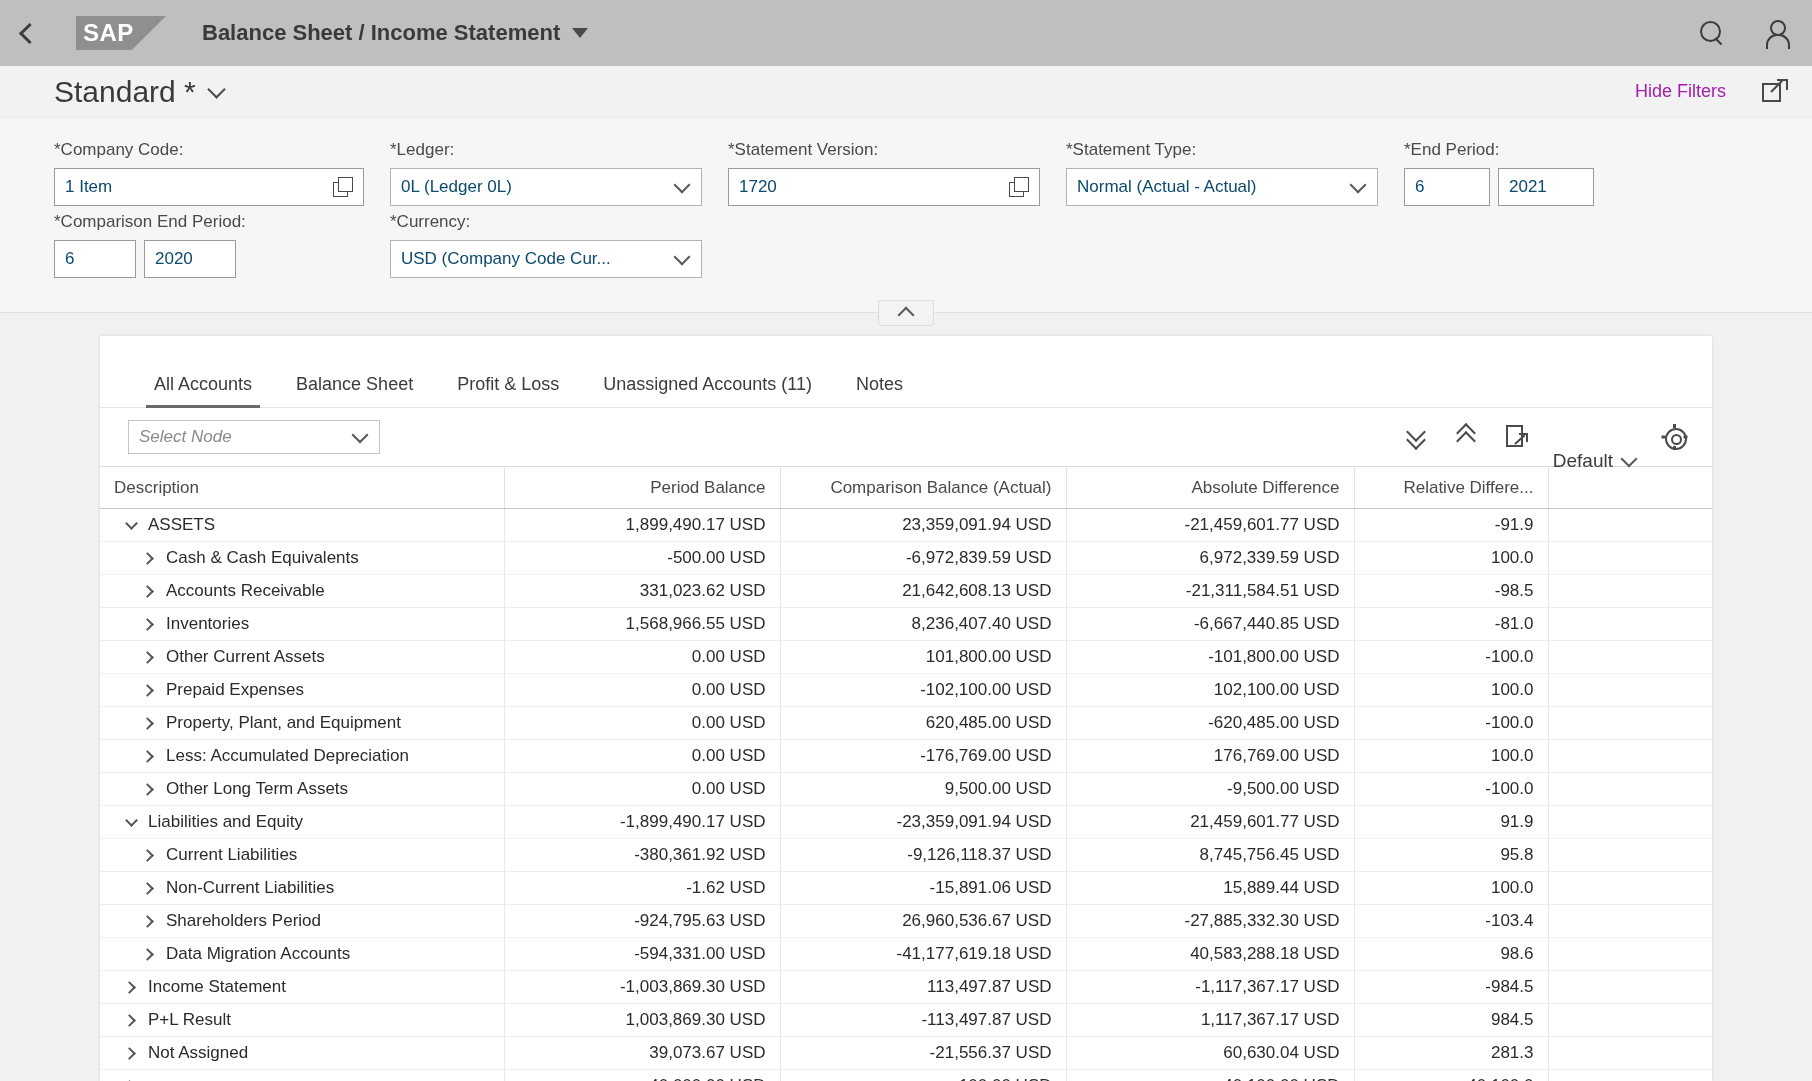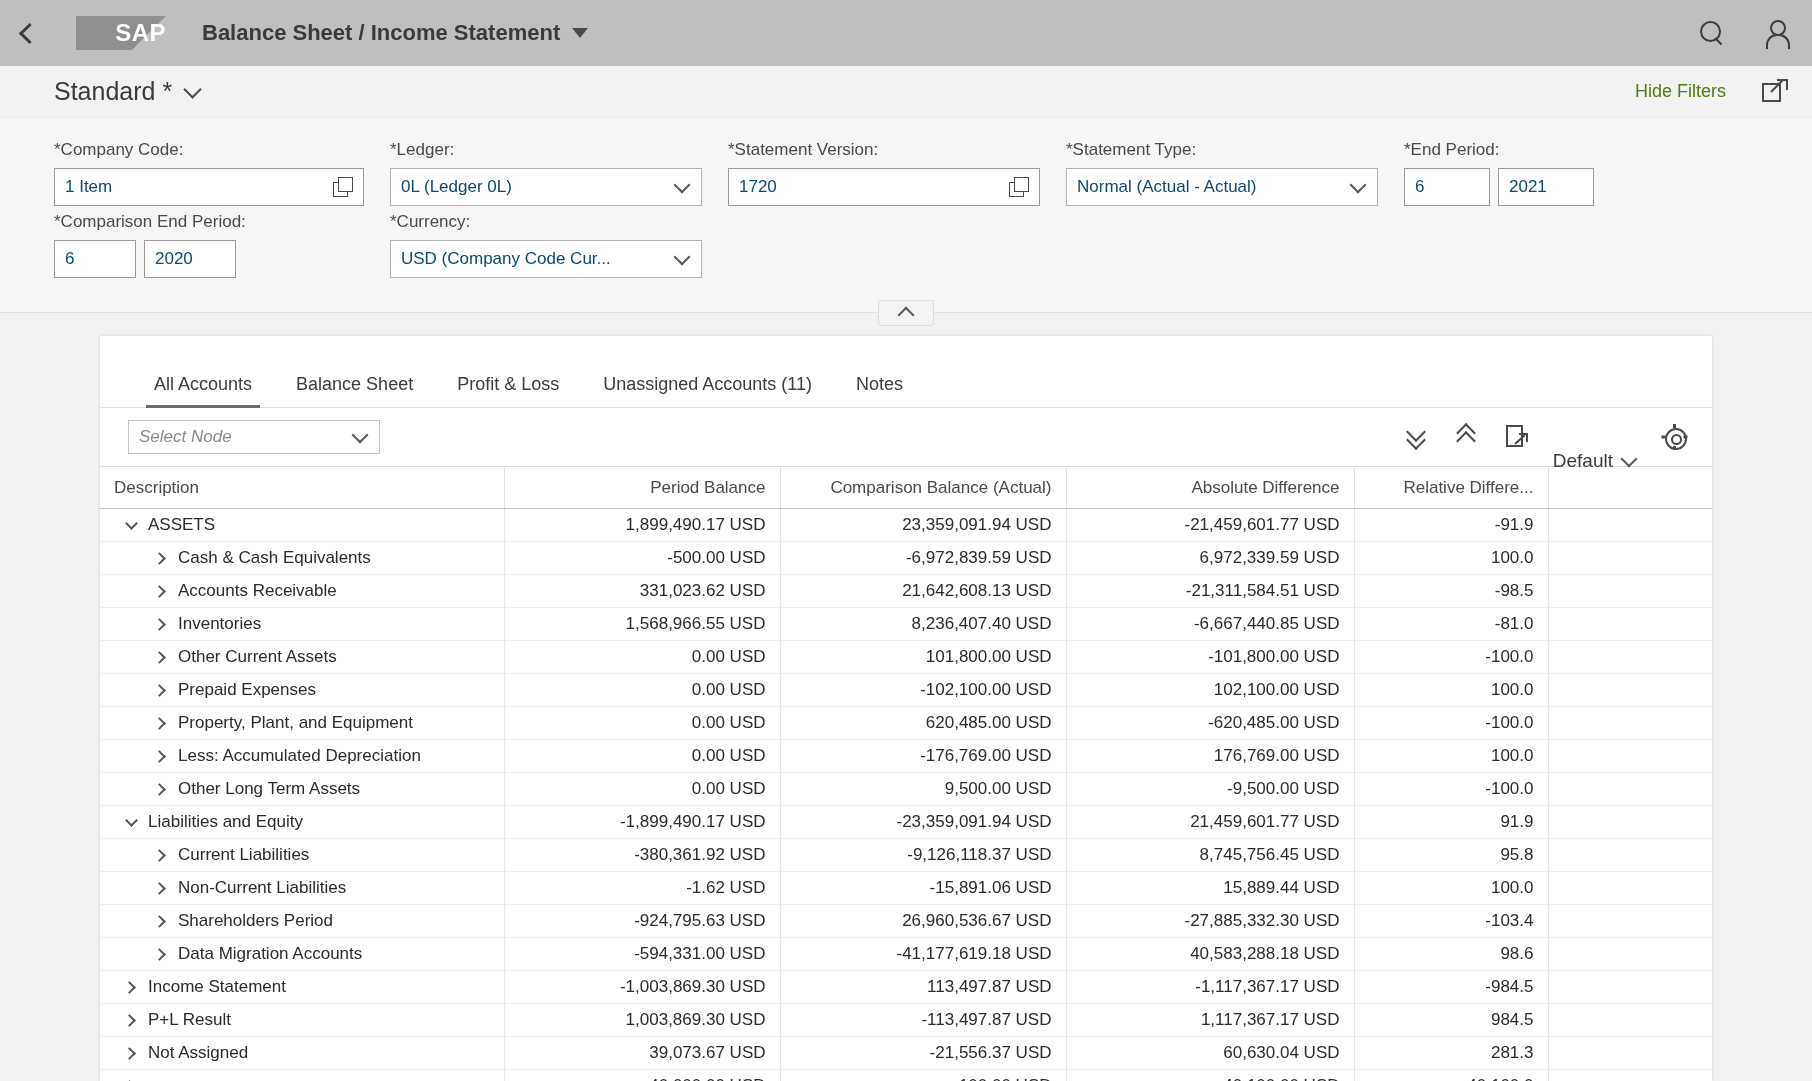--- a/index.html
+++ b/index.html
@@ -32,21 +32,21 @@
   .chev-left {
     width: 15px; height: 15px;
     border-left: 3px solid #3c3c3c;
     border-bottom: 3px solid #3c3c3c;
     transform: rotate(45deg);
   }
   .sap-logo {
     width: 90px; height: 34px;
     margin-left: 18px;
     position: relative;
-    display: flex; align-items: center; justify-content: flex-end;
+    display: flex; align-items: center; justify-content: flex-start;
   }
   .sap-logo .shape {
     position: absolute; left: 0; top: 0;
     width: 90px; height: 34px;
     background: #8f8f8f;
     clip-path: polygon(0 0, 100% 0, 62% 100%, 0 100%);
   }
   .sap-logo .txt {
     position: relative;
     color: #ffffff;
@@ -101,38 +101,38 @@
   
   .variant-bar {
     position: absolute; left: 0; top: 66px;
     width: 1812px; height: 52px;
     background: #f2f2f2;
     display: flex; align-items: center;
     border-bottom: 1px solid #eaeaea;
   }
   .variant-title {
     margin-left: 54px;
-    font-size: 25px;
+    font-size: 30px;
     color: #3a3a3a;
     display: flex; align-items: center; gap: 14px;
     cursor: pointer;
   }
   .chev-sm {
     width: 13px; height: 13px;
     border-right: 2.4px solid #4a4a4a;
     border-bottom: 2.4px solid #4a4a4a;
     transform: rotate(45deg);
     margin-top: -5px;
   }
   .variant-right {
     position: absolute; right: 24px;
     display: flex; align-items: center; gap: 36px;
   }
   .hide-filters {
-    font-size: 18px; color: #4d7c0f; cursor: pointer;
+    font-size: 18px; color: #a21caf; cursor: pointer;
   }
   .share-icon {
     position: relative; width: 26px; height: 26px; cursor: pointer;
   }
   .share-icon .box {
     position: absolute; left: 0; top: 4px;
     width: 19px; height: 19px;
     border: 2.2px solid #4a4a4a;
   }
   .share-icon .arr {
@@ -408,21 +408,21 @@
     margin-left: -3px;
   }
   .tw .col {
     width: 9px; height: 9px;
     border-right: 2.2px solid #555;
     border-bottom: 2.2px solid #555;
     transform: rotate(45deg);
     margin-top: -4px;
   }
   .lvl0 { padding-left: 14px; }
-  .lvl1 { padding-left: 44px; }
+  .lvl1 { padding-left: 32px; }
   .dtext { white-space: nowrap; }
 </style>
 </head>
 <body>
 
 <div class="app">
 
   <div class="shell-header">
     <div class="shell-back">
       <div class="chev-left"></div>

